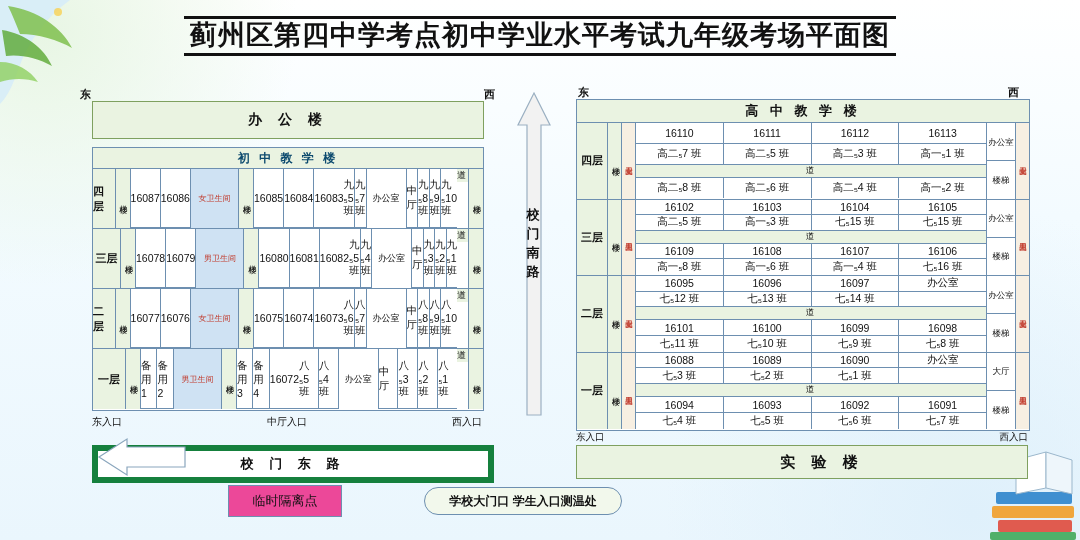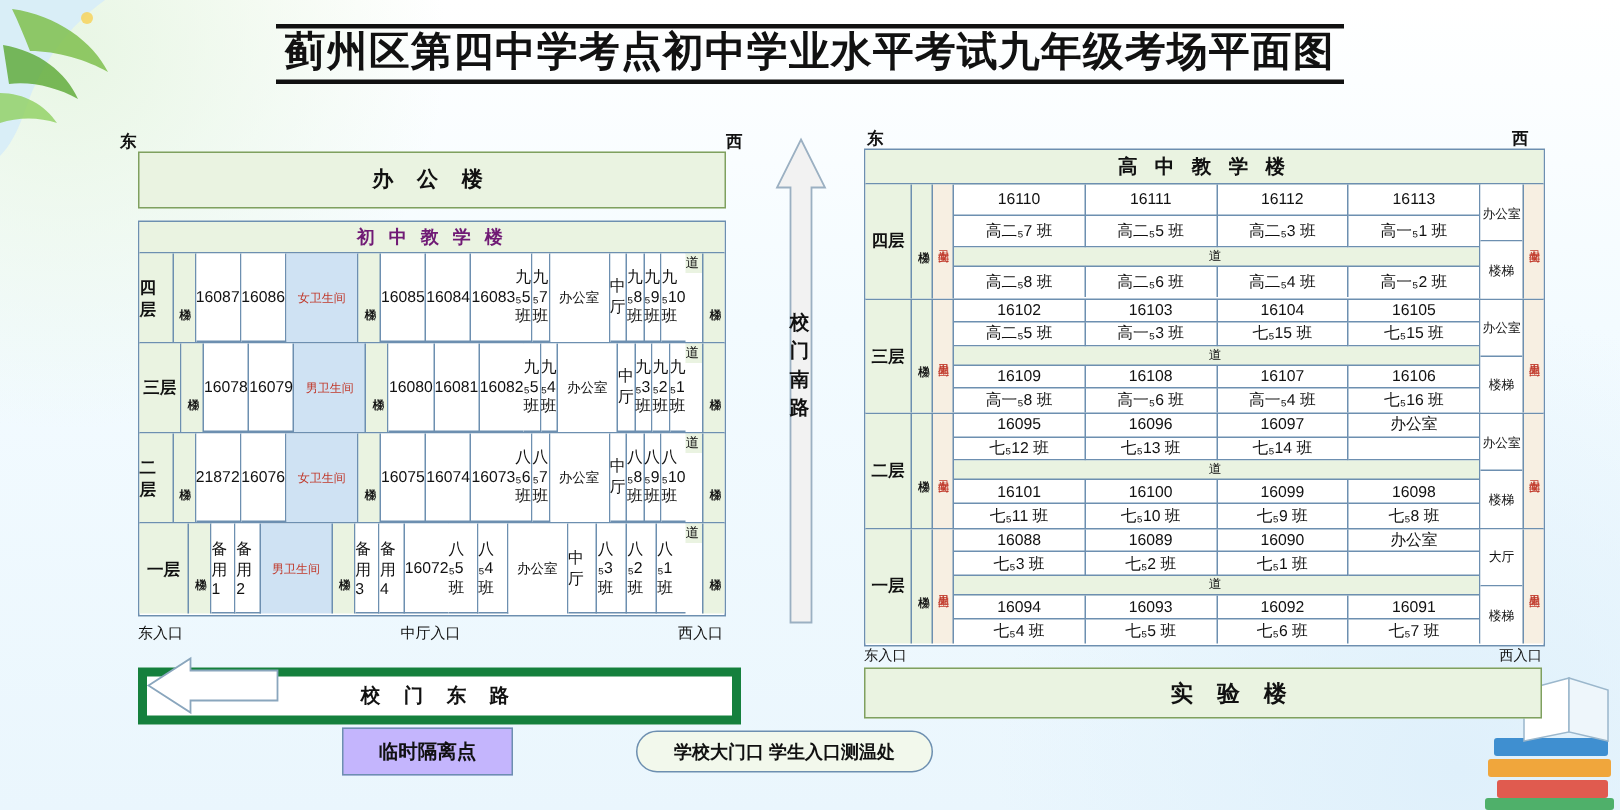--- a/index.html
+++ b/index.html
@@ -55,21 +55,21 @@
     font-size:14px;font-weight:bold;letter-spacing:6px;color:#111;text-align:center;
   }
 
   .building{
     position:absolute;left:40px;top:62px;width:390px;height:262px;
     border:1px solid #6d8fb0;background:#ffffff;
   }
   .building-head{
     height:20px;border-bottom:1px solid #6d8fb0;background:#eaf3e1;
     display:flex;align-items:center;justify-content:center;
-    font-size:12px;font-weight:bold;letter-spacing:3px;color:#701a75;
+    font-size:12px;font-weight:bold;letter-spacing:3px;color:#0c4a6e;
   }
   .floor{
     display:flex;height:60px;border-bottom:1px solid #6d8fb0;box-sizing:border-box;
   }
   .floor:last-child{border-bottom:none;}
   .flabel{
     width:32px;border-right:1px solid #6d8fb0;display:flex;align-items:center;justify-content:center;
     font-size:11px;font-weight:bold;background:#eaf3e1;color:#111;
   }
   .stair{
@@ -175,23 +175,23 @@
   }
   .rblock{flex:1;display:flex;flex-direction:column;}
 
   .rbottom-labels{
     position:absolute;left:0px;top:346px;width:452px;height:12px;
     display:flex;justify-content:space-between;font-size:9.5px;color:#111;
   }
 
   
   .pill{
-    position:absolute;border:1px solid #6d8fb0;background:#c4b5fd;
-    display:flex;align-items:center;justify-content:center;
-    font-size:13px;font-weight:bold;color:#111;
+    position:absolute;border:1px solid #6d8fb0;background:#ec4899;
+    display:flex;align-items:center;justify-content:center;
+    font-size:13px;font-weight:normal;color:#111;
   }
   .pill.round{border-radius:40px;font-weight:normal;font-size:12px;background:#f2f8ec;}
 </style>
 </head>
 <body>
 
 <div class="bg"></div>
 
 <svg class="deco-leaf" viewBox="0 0 120 110">
   <path d="M0 0 L70 0 C45 18 28 42 18 70 C12 88 6 98 0 104 Z" fill="#d9eef7"></path>
@@ -277,21 +277,21 @@
           <div class="corridor">道</div>
         </div>
         <div class="stair r">楼梯</div>
       </div>
 
       <div class="floor">
         <div class="flabel">二层</div>
         <div class="stair">楼梯</div>
         <div class="rooms">
           <div class="rowcells">
-            <div class="cell num">21872</div>
+            <div class="cell num">16077</div>
             <div class="cell num">16076</div>
             <div class="mid-wc">女卫生间</div>
             <div class="stair">楼梯</div>
             <div class="cell num">16075</div>
             <div class="cell num">16074</div>
             <div class="cell num">16073</div>
           </div>
           <div class="rowcells">
             <div class="cell cls">八₅6班</div>
             <div class="cell cls">八₅7班</div>

